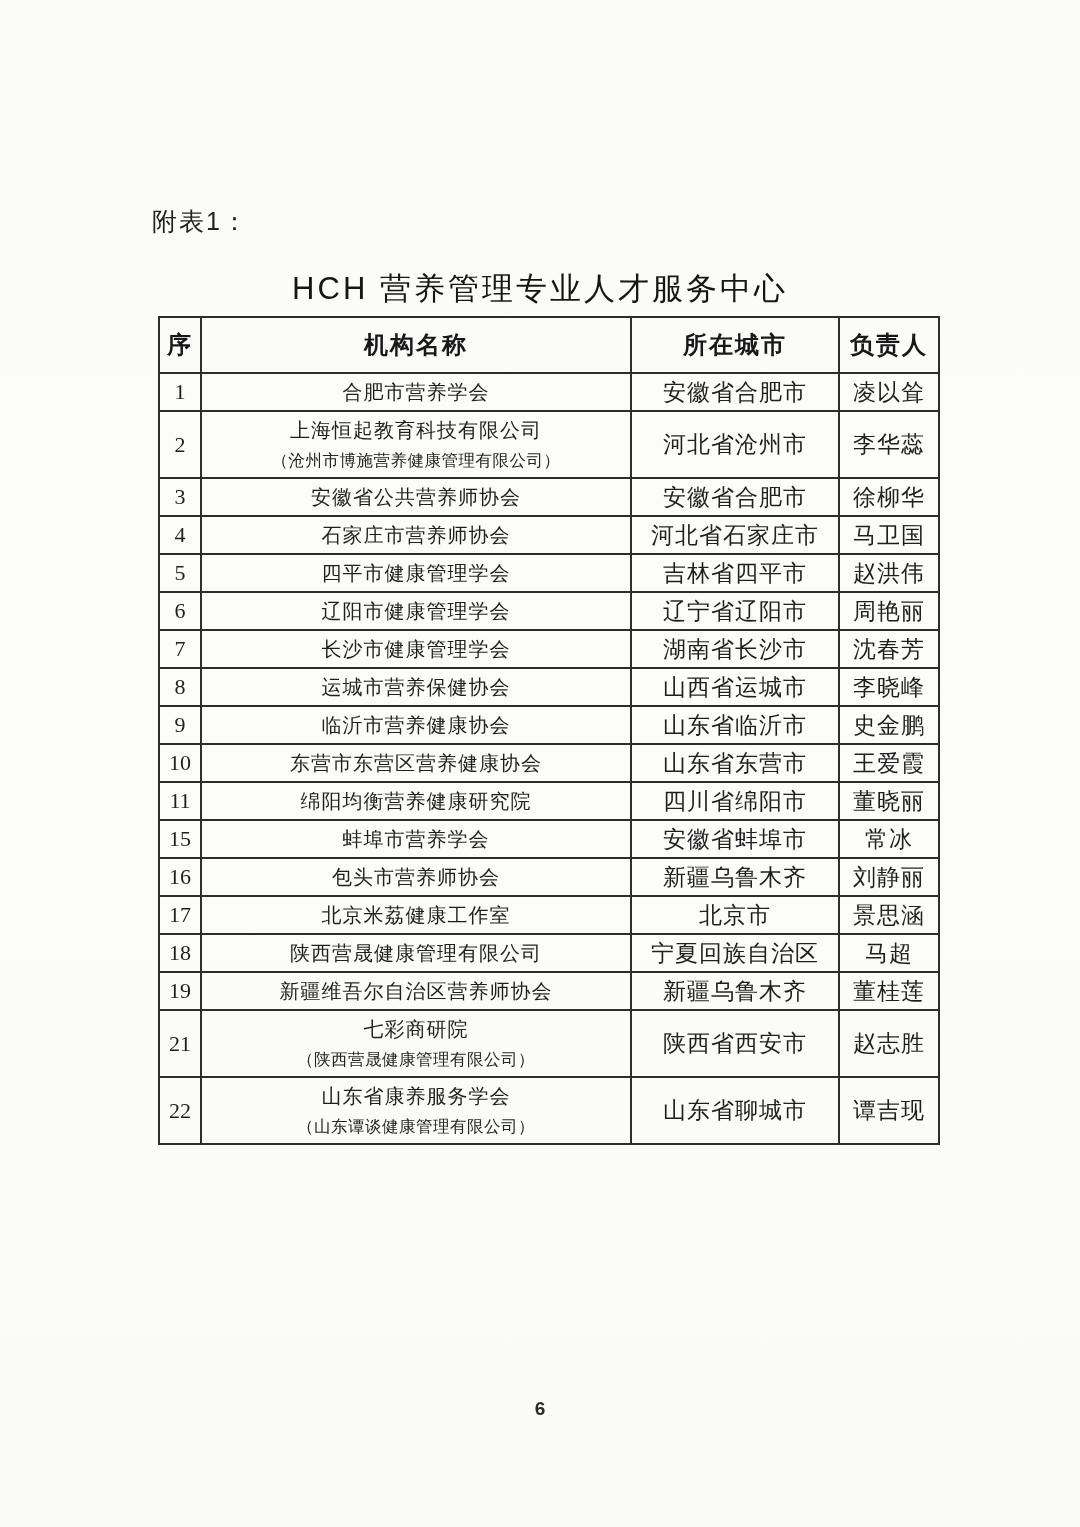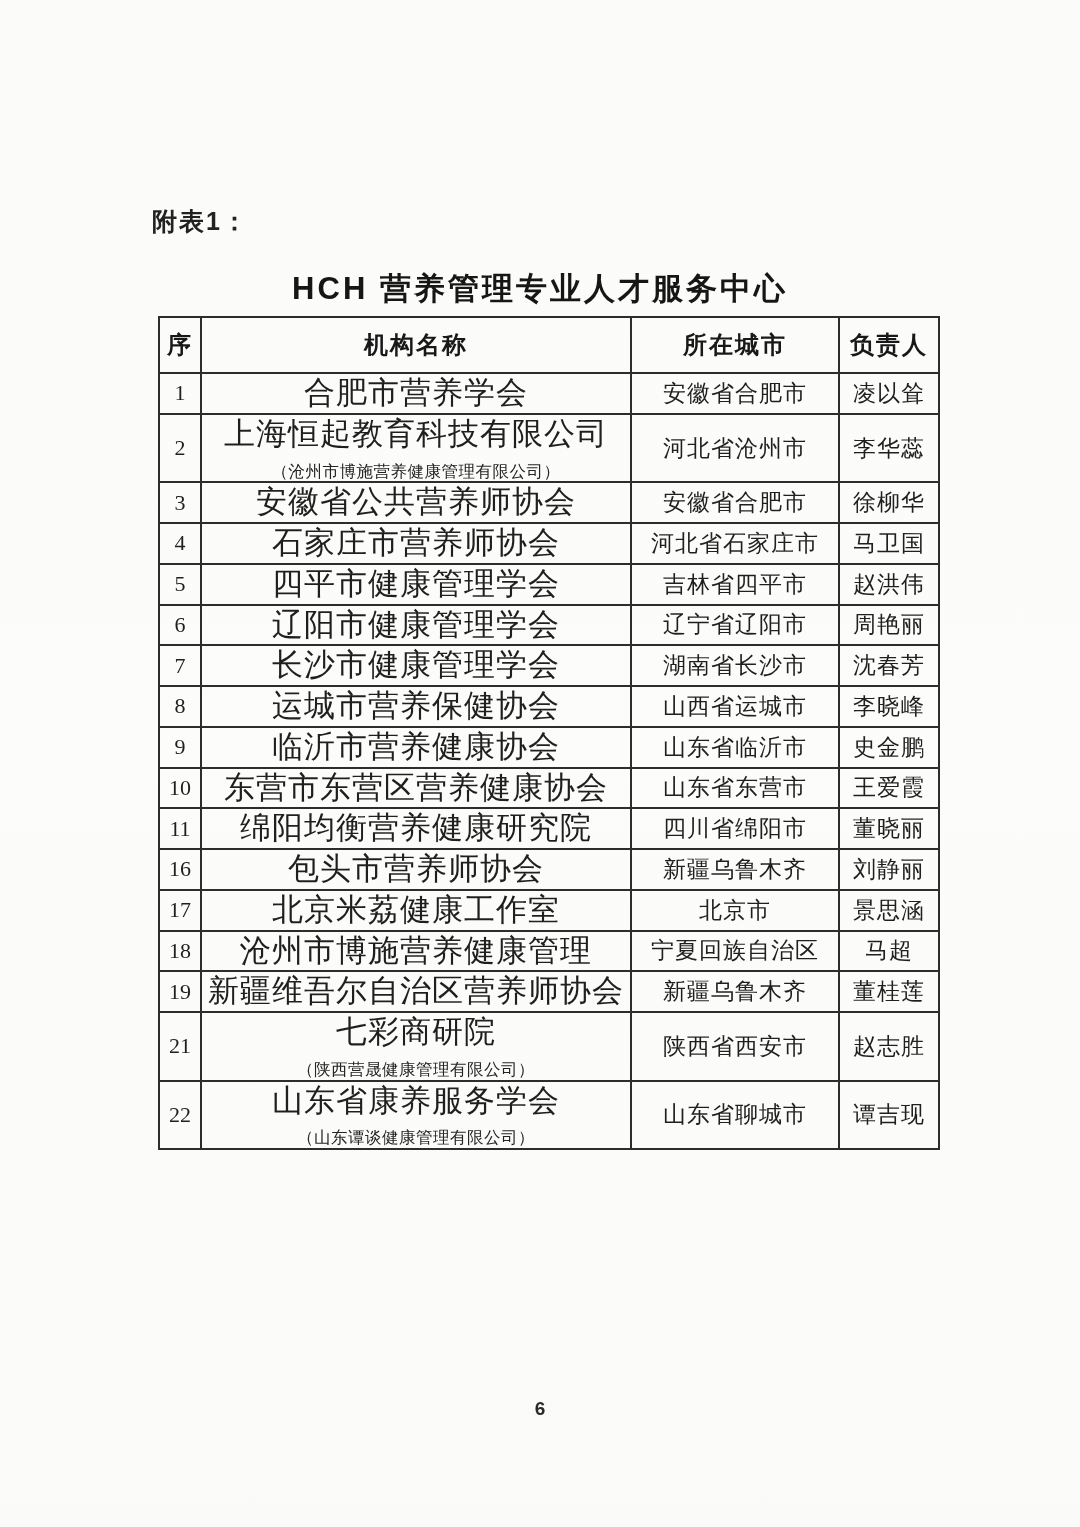--- a/index.html
+++ b/index.html
@@ -16,33 +16,33 @@
     background: linear-gradient(180deg, #fbfbf9 0%, #fcfcfb 50%, #fafaf8 100%);
     color: #1f1f1f;
     overflow: hidden;
   }
   .appendix-label {
     position: absolute;
     left: 152px;
     top: 205px;
     font-family: "Liberation Sans", "DejaVu Sans", sans-serif;
     font-size: 25px;
-    font-weight: 700;
+    font-weight: 400;
     letter-spacing: 2px;
     color: #222;
   }
   .doc-title {
     position: absolute;
     left: 0;
     top: 268px;
     width: 100%;
     text-align: center;
     font-family: "Liberation Sans", "DejaVu Sans", sans-serif;
     font-size: 31px;
-    font-weight: 700;
+    font-weight: 400;
     letter-spacing: 3px;
     color: #161616;
   }
   .org-table {
     position: absolute;
     left: 158px;
     top: 316px;
     width: 780px;
     border-collapse: collapse;
     table-layout: fixed;
@@ -68,21 +68,21 @@
   .org-table td { font-size: 23px; letter-spacing: 1px; }
   .col-no-w     { width: 42px;  }
   .col-name-w   { width: 430px; }
   .col-city-w   { width: 208px; }
   .col-person-w { width: 100px; }
   td.col-no {
     font-size: 22px;
     letter-spacing: 0;
     font-family: "Liberation Serif", "DejaVu Serif", serif;
   }
-  .org-name { font-size: 31px; line-height: 1.25; }
+  .org-name { font-size: 20px; line-height: 1.25; }
   .org-subname {
     font-size: 16.5px;
     letter-spacing: 0.5px;
     line-height: 1.2;
     margin-top: 8px;
     color: #242424;
   }
   .page-number {
     position: absolute;
     left: 0;
@@ -203,39 +203,47 @@
         </tr>
         <tr class="single">
           <td class="col-no">11</td>
           <td class="col-name">
             <div class="org-name">绵阳均衡营养健康研究院</div>
           </td>
           <td class="col-city">四川省绵阳市</td>
           <td class="col-person">董晓丽</td>
         </tr>
         <tr class="single">
+          <td class="col-no">15</td>
+          <td class="col-name">
+            <div class="org-name">蚌埠市营养学会</div>
+          </td>
+          <td class="col-city">安徽省蚌埠市</td>
+          <td class="col-person">常冰</td>
+        </tr>
+        <tr class="single">
           <td class="col-no">16</td>
           <td class="col-name">
             <div class="org-name">包头市营养师协会</div>
           </td>
           <td class="col-city">新疆乌鲁木齐</td>
           <td class="col-person">刘静丽</td>
         </tr>
         <tr class="single">
           <td class="col-no">17</td>
           <td class="col-name">
             <div class="org-name">北京米荔健康工作室</div>
           </td>
           <td class="col-city">北京市</td>
           <td class="col-person">景思涵</td>
         </tr>
         <tr class="single">
           <td class="col-no">18</td>
           <td class="col-name">
-            <div class="org-name">沧州市博施营养健康管理</div>
+            <div class="org-name">陕西营晟健康管理有限公司</div>
           </td>
           <td class="col-city">宁夏回族自治区</td>
           <td class="col-person">马超</td>
         </tr>
         <tr class="single">
           <td class="col-no">19</td>
           <td class="col-name">
             <div class="org-name">新疆维吾尔自治区营养师协会</div>
           </td>
           <td class="col-city">新疆乌鲁木齐</td>

